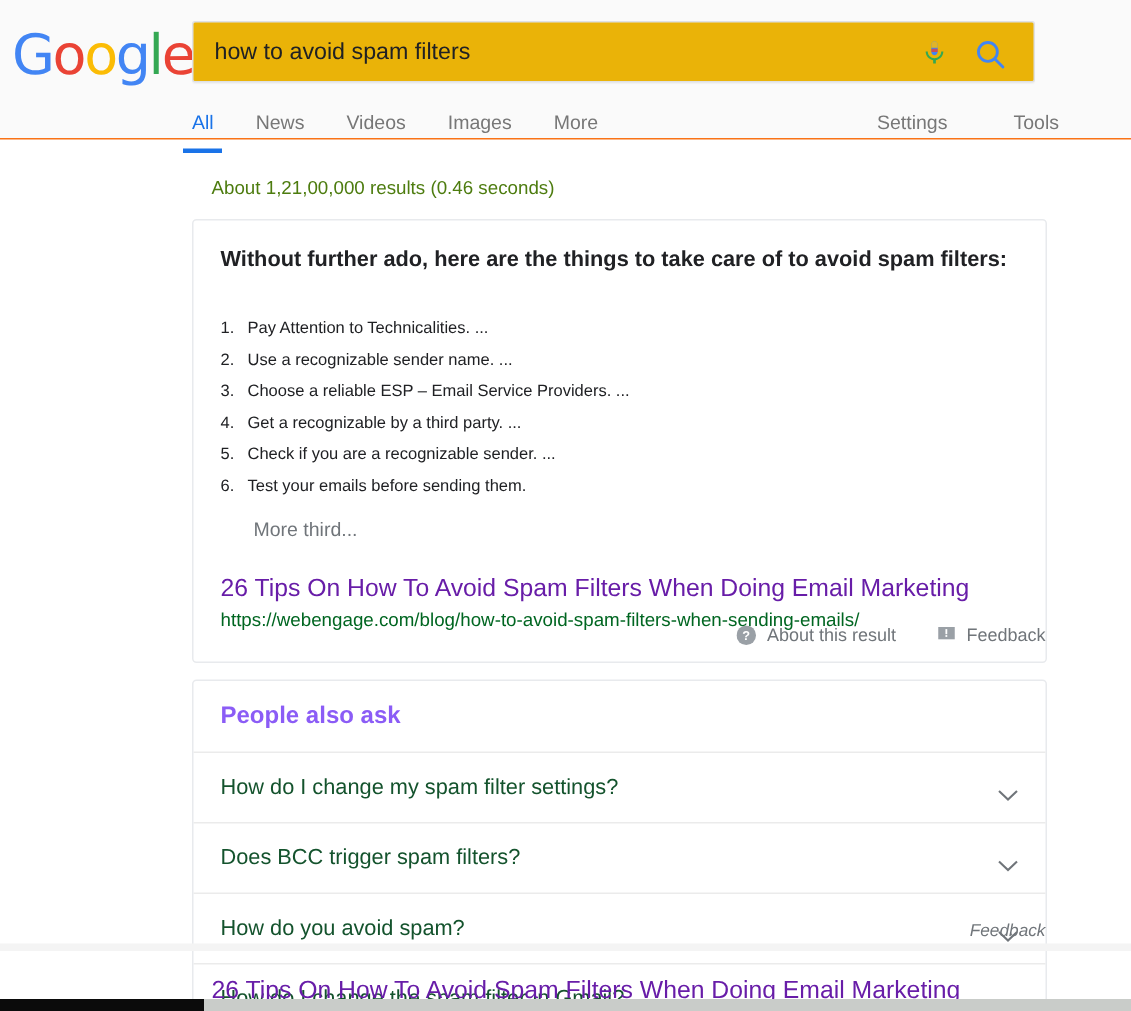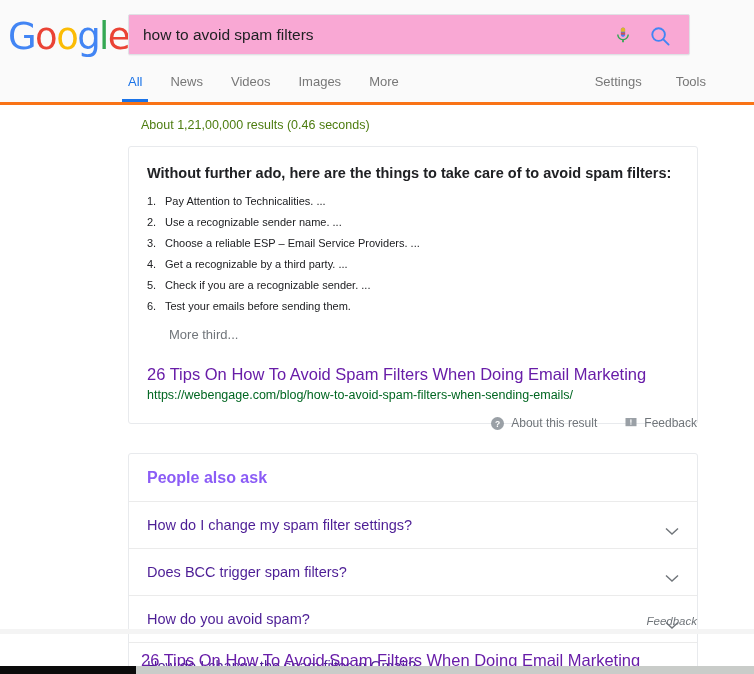--- a/index.html
+++ b/index.html
@@ -13,44 +13,44 @@
   #page {
     position: relative;
     width: 754px; height: 674px;
     background: #ffffff;
     overflow: hidden;
   }
 
   
   .header {
     position: absolute; top: 0; left: 0;
-    width: 754px; height: 105px;
+    width: 754px; height: 93px;
     background: #fafafa;
-    border-bottom: 3px solid #f97316;
+    border-bottom: 1px solid #f97316;
   }
   .logo {
     position: absolute; left: 8px; top: 18px;
     font-size: 37px;
     letter-spacing: -1.6px;
     font-family: "DejaVu Sans", sans-serif;
     font-weight: 400;
     line-height: 38px;
     white-space: nowrap;
     user-select: none;
   }
   .logo span { display: inline-block; }
   .l-b { color: #4285f4; }
   .l-r { color: #ea4335; }
   .l-y { color: #fbbc05; }
   .l-g { color: #34a853; }
 
   .searchbox {
     position: absolute; left: 128px; top: 14px;
     width: 562px; height: 41px;
-    background: #f9a8d4;
+    background: #eab308;
     border: 1px solid #dfe1e5;
     border-radius: 2px;
     box-shadow: 0 1px 1px rgba(0,0,0,0.04);
     text-decoration: underline;
   }
   .search-input {
     position: absolute; left: 14px; top: 0;
     width: 480px; height: 39px;
     border: 0; outline: 0;
     background: transparent;
@@ -93,21 +93,21 @@
     content: "";
     position: absolute;
     left: -6px; right: -6px; bottom: 0;
     height: 3px;
     background: #1a73e8;
   }
   .nav-right {
     position: absolute; right: 48px; top: 0;
     display: flex;
   }
-  .nav-right .nav-item { margin-left: 34px; margin-right: 0; }
+  .nav-right .nav-item { margin-left: 44px; margin-right: 0; }
 
   
   .results-count {
     position: absolute; left: 141px; top: 118px;
     font-size: 12.5px;
     color: #4d7c0f;
     white-space: nowrap;
   }
 
   .card {
@@ -119,21 +119,21 @@
     border-radius: 3px;
   }
 
   
   #snippet-card { top: 146px; padding: 16px 18px 20px 18px; }
   .snippet-heading {
     font-size: 14.5px;
     font-weight: bold;
     color: #202124;
     line-height: 20px;
-    margin: 0 0 8px 0;
+    margin: 0 0 26px 0;
   }
   .snippet-list {
     list-style: none;
     margin: 0; padding: 0;
   }
   .snippet-list li {
     font-size: 11px;
     color: #202124;
     line-height: 21px;
     white-space: nowrap;
@@ -187,21 +187,21 @@
     font-size: 16px;
     color: #8b5cf6;
     padding: 14px 18px 13px 18px;
     border-bottom: 1px solid #ebebeb;
     line-height: 20px;
     font-weight: bold;
   }
   .paa-item {
     position: relative;
     font-size: 14.5px;
-    color: #4c1d95;
+    color: #14532d;
     padding: 13px 44px 13px 18px;
     border-bottom: 1px solid #ebebeb;
     line-height: 20px;
     cursor: pointer;
     white-space: nowrap;
   }
   .paa-item:last-child { border-bottom: 0; }
   .paa-chev {
     position: absolute;
     right: 18px; top: 50%;

